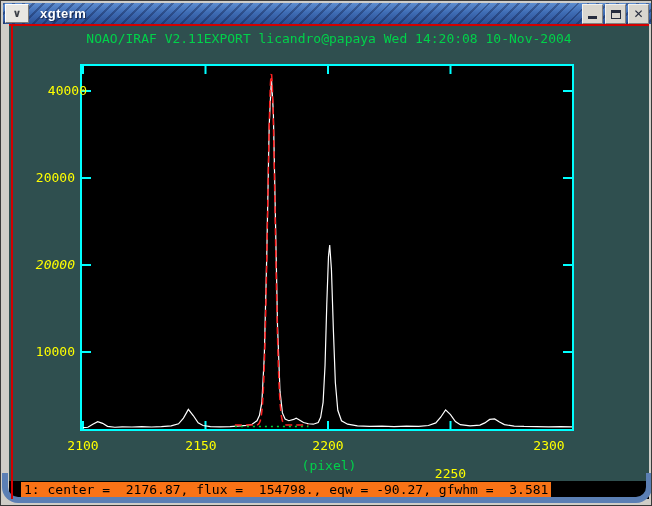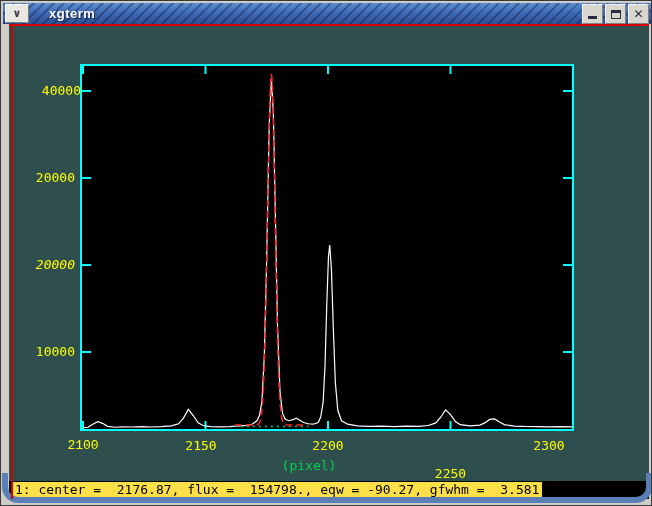--- a/index.html
+++ b/index.html
@@ -16,43 +16,43 @@
       linear-gradient(#5e8ed0 0%, #3f6db5 45%, #2c5094 100%);
     display:flex;align-items:center;
   }
   #menu-btn{
     width:22px;height:17px;margin-left:2px;background:#e9e7e2;
     border:1px solid #7a7a7a;border-top-color:#fff;border-left-color:#fff;
     color:#3a3f46;font:bold 11px "DejaVu Sans",sans-serif;
     display:flex;align-items:center;justify-content:center;cursor:pointer;
   }
   #title-text{
-    margin-left:20px;color:#fff;font:bold 13px "Liberation Sans",sans-serif;
+    margin-left:11px;color:#fff;font:bold 13px "Liberation Sans",sans-serif;
     text-shadow:1px 1px 1px rgba(0,0,20,.6);letter-spacing:.5px;
   }
   #titlebar-buttons{position:absolute;right:2px;top:1px;display:flex;gap:2px;}
   .tb-btn{
     width:19px;height:18px;background:#d9d6cf;
     border:1px solid #808080;border-top-color:#f4f2ee;border-left-color:#f4f2ee;
     display:flex;align-items:center;justify-content:center;cursor:pointer;
   }
   .glyph-min{width:9px;height:3px;background:#262c3e;margin-top:7px;}
   .glyph-max{width:10px;height:9px;border:1px solid #262c3e;border-top-width:3px;box-sizing:border-box;}
   .glyph-close{color:#262c3e;font:bold 12px "DejaVu Sans",sans-serif;line-height:1;}
   
   #screen{
     position:absolute;left:8px;top:23px;width:640px;height:457px;
     background:#2f4f4f;
   }
   #status-strip{
     position:absolute;left:8px;top:480px;width:640px;height:18px;background:#000;z-index:30;
   }
   #status-text{
-    position:absolute;left:3px;top:1px;height:16px;
-    background:#fde047;color:#000;font:13px "DejaVu Sans Mono",monospace;
+    position:absolute;left:12px;top:1px;height:16px;
+    background:#f97316;color:#000;font:13px "DejaVu Sans Mono",monospace;
     line-height:16px;padding:0 3px;white-space:pre;
   }
   #bottom-band{
     position:absolute;left:1px;top:472px;width:650px;height:30px;
     border:6px solid #5b7fb4;border-top:none;border-radius:0 0 16px 16px;
     box-sizing:border-box;z-index:40;pointer-events:none;
   }
   
   #crosshair-h{position:absolute;left:8px;top:23px;width:640px;height:2px;background:#d40000;z-index:50;}
   #crosshair-v{position:absolute;left:10px;top:23px;width:2px;height:475px;background:#d40000;z-index:50;}
@@ -70,21 +70,21 @@
   #plot-svg{display:block;width:490px;height:363px;}
   .xtick-label{
     position:absolute;transform:translateX(-50%);color:#ffff00;
     font:13px "DejaVu Sans Mono",monospace;top:437px;
   }
   .ytick-label{
     position:absolute;width:56px;text-align:right;color:#ffff00;
     font:13px "DejaVu Sans Mono",monospace;
   }
   #xaxis-title{
-    position:absolute;left:61px;width:494px;top:457px;text-align:center;
+    position:absolute;left:81px;width:494px;top:457px;text-align:center;
     color:#00d24a;font:13px "DejaVu Sans Mono",monospace;
   }
 </style>
 </head>
 <body>
 
 <div id="window">
 
   <div id="titlebar">
     <div id="menu-btn">
@@ -99,20 +99,21 @@
         <span class="glyph-max"></span>
       </div>
       <div class="tb-btn">
         <span class="glyph-close">✕</span>
       </div>
     </div>
   </div>
 
   <div id="screen"></div>
 
+  <div id="hdr1" class="hdr-line">NOAO/IRAF V2.11EXPORT licandro@papaya Wed 14:20:08 10-Nov-2004</div>
 
   <div id="plot-box">
     <svg id="plot-svg" xmlns="http://www.w3.org/2000/svg" viewBox="0 0 490 363">
         <line x1="1" y1="0" x2="1" y2="8" stroke="#00ffff" stroke-width="2"></line>
         <line x1="1" y1="363" x2="1" y2="355" stroke="#00ffff" stroke-width="2"></line>
         <line x1="123.50000000000001" y1="0" x2="123.50000000000001" y2="8" stroke="#00ffff" stroke-width="2"></line>
         <line x1="123.50000000000001" y1="363" x2="123.50000000000001" y2="355" stroke="#00ffff" stroke-width="2"></line>
         <line x1="246.00000000000003" y1="0" x2="246.00000000000003" y2="8" stroke="#00ffff" stroke-width="2"></line>
         <line x1="246.00000000000003" y1="363" x2="246.00000000000003" y2="355" stroke="#00ffff" stroke-width="2"></line>
         <line x1="368.5" y1="0" x2="368.5" y2="8" stroke="#00ffff" stroke-width="2"></line>
@@ -126,29 +127,29 @@
         <line x1="0" y1="112" x2="9" y2="112" stroke="#00ffff" stroke-width="2"></line>
         <line x1="490" y1="112" x2="481" y2="112" stroke="#00ffff" stroke-width="2"></line>
         <line x1="0" y1="25" x2="9" y2="25" stroke="#00ffff" stroke-width="2"></line>
         <line x1="490" y1="25" x2="481" y2="25" stroke="#00ffff" stroke-width="2"></line>
         <path d="M1.00 361.69L5.90 361.25L10.80 358.21L15.70 355.60L20.60 357.34L25.50 360.38L32.85 361.25L40.20 360.82L50.00 360.99L59.80 360.65L69.60 360.99L79.40 360.65L89.20 359.95L96.55 357.77L101.45 352.12L106.35 343.42L111.25 349.51L116.15 356.90L121.05 359.51L128.40 360.56L138.20 360.82L148.00 360.56L157.80 359.95L165.15 359.34L170.05 358.21L174.95 354.73L177.40 349.51L179.85 336.46L182.30 290.35L184.75 190.30L187.20 59.80L189.41 11.95L191.36 46.75L193.33 146.80L195.53 259.90L197.98 325.15L200.43 346.90L203.13 352.99L206.80 354.73L211.70 353.43L214.15 352.12L216.60 353.43L221.50 356.47L226.40 357.77L231.30 358.21L236.20 356.47L238.65 351.25L241.10 336.46L243.06 299.05L244.78 238.15L246.49 190.30L247.71 178.99L249.43 203.35L251.39 264.25L253.35 316.45L255.80 344.29L259.48 354.73L265.60 358.21L275.40 359.95L287.65 360.38L299.90 360.12L312.15 360.56L324.40 360.21L336.65 360.38L346.45 359.51L353.80 356.90L358.70 351.25L363.60 343.86L368.50 348.64L373.40 355.60L378.30 358.64L388.10 359.95L397.90 359.08L402.80 356.90L407.70 353.43L412.60 352.99L417.50 356.04L422.40 358.64L432.20 360.12L442.00 360.47L454.25 360.56L466.50 360.82L478.75 360.65L491.00 360.82" fill="none" stroke="#ffffff" stroke-width="1.2"></path>
         <path d="M152.90 359.08L153.51 359.08L154.13 359.08L154.74 359.08L155.35 359.08L155.96 359.08L156.58 359.08L157.19 359.08L157.80 359.08L158.41 359.08L159.03 359.08L159.64 359.08L160.25 359.08L160.86 359.08L161.48 359.08L162.09 359.08L162.70 359.08L163.31 359.08L163.93 359.08L164.54 359.08L165.15 359.08L165.76 359.08L166.38 359.08L166.99 359.08L167.60 359.08L168.21 359.08L168.83 359.08L169.44 359.08L170.05 359.08L170.66 359.08L171.28 359.08L171.89 359.07L172.50 359.07L173.11 359.05L173.73 359.03L174.34 358.97L174.95 358.88L175.56 358.70L176.18 358.39L176.79 357.87L177.40 357.00L178.01 355.60L178.63 353.42L179.24 350.13L179.85 345.29L180.46 338.41L181.08 328.91L181.69 316.24L182.30 299.86L182.91 279.40L183.53 254.73L184.14 226.07L184.75 194.05L185.36 159.79L185.98 124.84L186.59 91.09L187.20 60.66L187.81 35.63L188.43 17.85L189.04 8.69L189.65 8.88L190.26 18.40L190.88 36.50L191.49 61.79L192.10 92.39L192.71 126.23L193.33 161.19L193.94 195.39L194.55 227.29L195.16 255.80L195.78 280.30L196.39 300.59L197.00 316.81L197.61 329.35L198.23 338.73L198.84 345.52L199.45 350.28L200.06 353.53L200.68 355.67L201.29 357.04L201.90 357.89L202.51 358.41L203.13 358.71L203.74 358.88L204.35 358.98L204.96 359.03L205.58 359.05L206.19 359.07L206.80 359.07L207.41 359.08L208.03 359.08L208.64 359.08L209.25 359.08L209.86 359.08L210.48 359.08L211.09 359.08L211.70 359.08L212.31 359.08L212.93 359.08L213.54 359.08L214.15 359.08L214.76 359.08L215.38 359.08L215.99 359.08L216.60 359.08L217.21 359.08L217.83 359.08L218.44 359.08L219.05 359.08L219.66 359.08L220.28 359.08L220.89 359.08L221.50 359.08L222.11 359.08L222.73 359.08L223.34 359.08L223.95 359.08L224.56 359.08L225.18 359.08L225.79 359.08L226.40 359.08" fill="none" stroke="#ff2020" stroke-width="1.5" stroke-dasharray="7 4"></path>
         <path d="M152.90 360.38L226.40 360.38" fill="none" stroke="#00cc3c" stroke-width="1.5" stroke-dasharray="2 4"></path>
       </svg>
   </div>
   <div id="tick-labels">
-      <div class="xtick-label" style="left: 82px; font-family: Liberation Mono, monospace;">2100</div>
+      <div class="xtick-label" style="left: 82px;">2100</div>
       <div class="xtick-label" style="left: 200px;">2150</div>
       <div class="xtick-label" style="left: 327px;">2200</div>
       <div class="xtick-label" style="left: 449.5px; margin-top: 28px;">2250</div>
       <div class="xtick-label" style="left: 548px;">2300</div>
       <div class="ytick-label" style="left: 18px; top: 343px;">10000</div>
       <div class="ytick-label" style="left: 18px; top: 256px; font-style: italic;">20000</div>
       <div class="ytick-label" style="left: 18px; top: 169px;">20000</div>
-      <div class="ytick-label" style="left: 24px; top: 82px;">40000</div>
+      <div class="ytick-label" style="left: 30px; top: 82px;">40000</div>
     </div>
   <div id="xaxis-title">(pixel)</div>
 
   <div id="crosshair-h"></div>
   <div id="crosshair-v"></div>
 
   <div id="status-strip">
     <div id="status-text">1: center =  2176.87, flux =  154798., eqw = -90.27, gfwhm =  3.581</div>
   </div>
 

